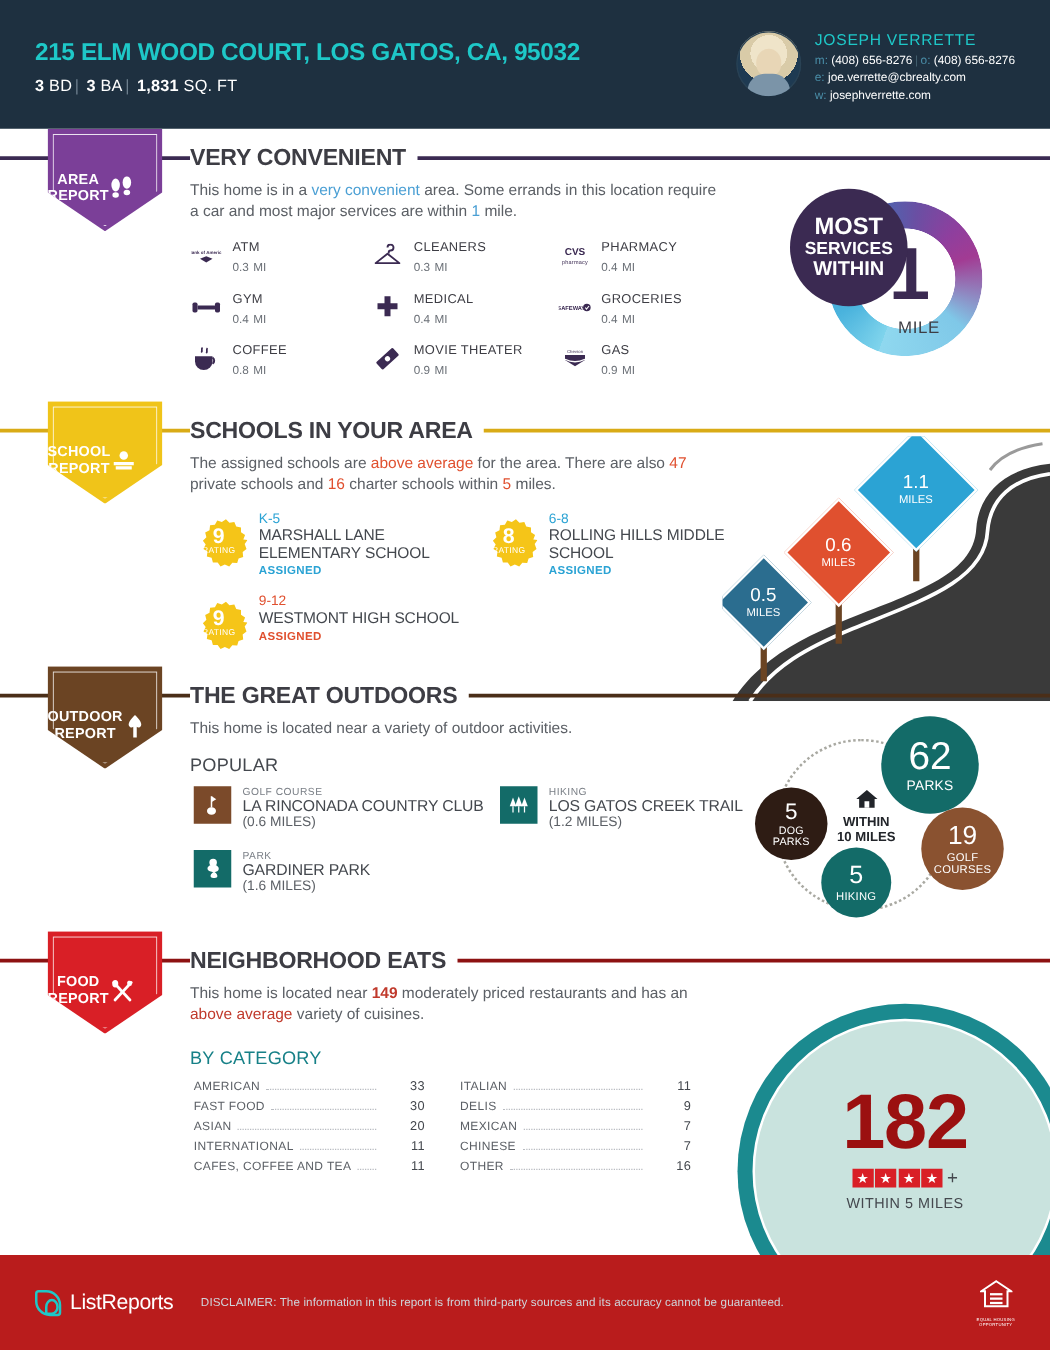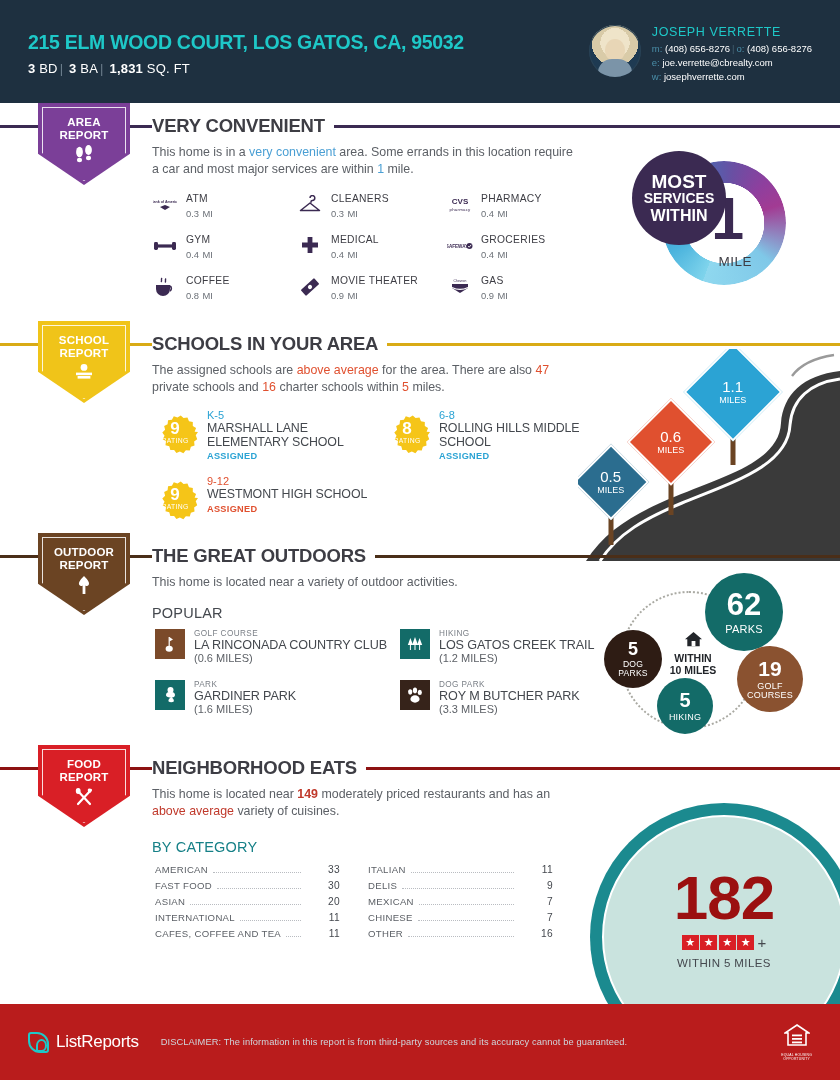--- a/index.html
+++ b/index.html
@@ -48,21 +48,21 @@
   .agent-line .pipe { color: #44606f; margin: 0 2px; }
 
   
   .section { position: relative; }
   .rule {
     position: absolute; left: 0; right: 0; height: 3px; top: 22px;
   }
   .badge {
     position: absolute; left: 38px; top: 0;
     width: 92px; height: 82px; z-index: 3;
-    display: flex; flex-direction: column; align-items: center;
+    display: flex; align-items: center;
     padding-top: 13px;
     clip-path: polygon(0 0, 100% 0, 100% 62%, 50% 100%, 0 62%);
   }
   .badge .inner {
     position: absolute; left: 4px; top: 4px; right: 4px; bottom: 4px;
     border: 1.5px solid rgba(255,255,255,.85);
     clip-path: polygon(0 0, 100% 0, 100% 62%, 50% 100%, 0 62%);
   }
   .badge .btxt {
     color: #fff; font-size: 11.5px; font-weight: bold;
@@ -182,21 +182,21 @@
   .bub-wrap { position: absolute; right: 18px; top: 40px; width: 240px; height: 175px; }
   .bub-ring {
     position: absolute; left: 38px; top: 18px; width: 138px; height: 138px;
     border-radius: 50%; border: 2px dotted #a9a9a2;
   }
   .bub {
     position: absolute; border-radius: 50%; color: #fff;
     display: flex; flex-direction: column; align-items: center; justify-content: center;
     text-align: center; line-height: 1.05;
   }
-  .bub .bn { font-weight: bold; }
+  .bub .bn { font-weight: normal; }
   .bub .bl { letter-spacing: .2px; }
   .bub-center {
     position: absolute; left: 74px; top: 58px; width: 74px;
     text-align: center; color: #22252a;
   }
   .bub-center .hico { font-size: 17px; line-height: 17px; }
   .bub-center .ctxt { font-size: 10.5px; font-weight: bold; line-height: 12px; margin-top: 2px; }
 
   
   .by-cat { font-size: 14.5px; color: #168087; margin-top: 19px; letter-spacing: .2px; }
@@ -579,35 +579,20 @@
         <div class="out-ico" style="background:#136b68;">
           <svg width="17" height="18" viewBox="0 0 17 18">
               <circle cx="8.5" cy="4" r="3" fill="#fff"></circle>
               <path d="M4 9 c0-2 2.2-3.2 4.5-3.2 S13 7 13 9 c0 2-2 2.4-3.4 2.6 c1.6 1 2.6 2.4 2.2 4 c-1.2 1-4 1-5.2 0 c-.6-1.6 .6-3 2.2-4 C7.4 11.4 4 11 4 9 Z" fill="#fff"></path>
             </svg>
         </div>
         <div>
           <div class="out-cat">PARK</div>
           <div class="out-name">GARDINER PARK</div>
           <div class="out-dist">(1.6 MILES)</div>
-        </div>
-      </div>
-      <div class="out-item">
-        <div class="out-ico" style="background:#36231a;">
-          <svg width="18" height="17" viewBox="0 0 18 17">
-              <ellipse cx="4.2" cy="5" rx="2.1" ry="2.7" fill="#fff"></ellipse>
-              <ellipse cx="9" cy="3.4" rx="2.1" ry="2.8" fill="#fff"></ellipse>
-              <ellipse cx="13.8" cy="5.4" rx="2.1" ry="2.6" fill="#fff"></ellipse>
-              <ellipse cx="9" cy="12" rx="4.6" ry="3.7" fill="#fff"></ellipse>
-            </svg>
-        </div>
-        <div>
-          <div class="out-cat">DOG PARK</div>
-          <div class="out-name">ROY M BUTCHER PARK</div>
-          <div class="out-dist">(3.3 MILES)</div>
         </div>
       </div>
     </div>
   </div>
 
   <div class="bub-wrap">
     <div class="bub-ring"></div>
     <div class="bub" style="left:123px; top:0; width:78px; height:78px; background:#136b68;">
       <div class="bn" style="font-size:31px;">62</div>
       <div class="bl" style="font-size:11px; margin-top:2px;">PARKS</div>

